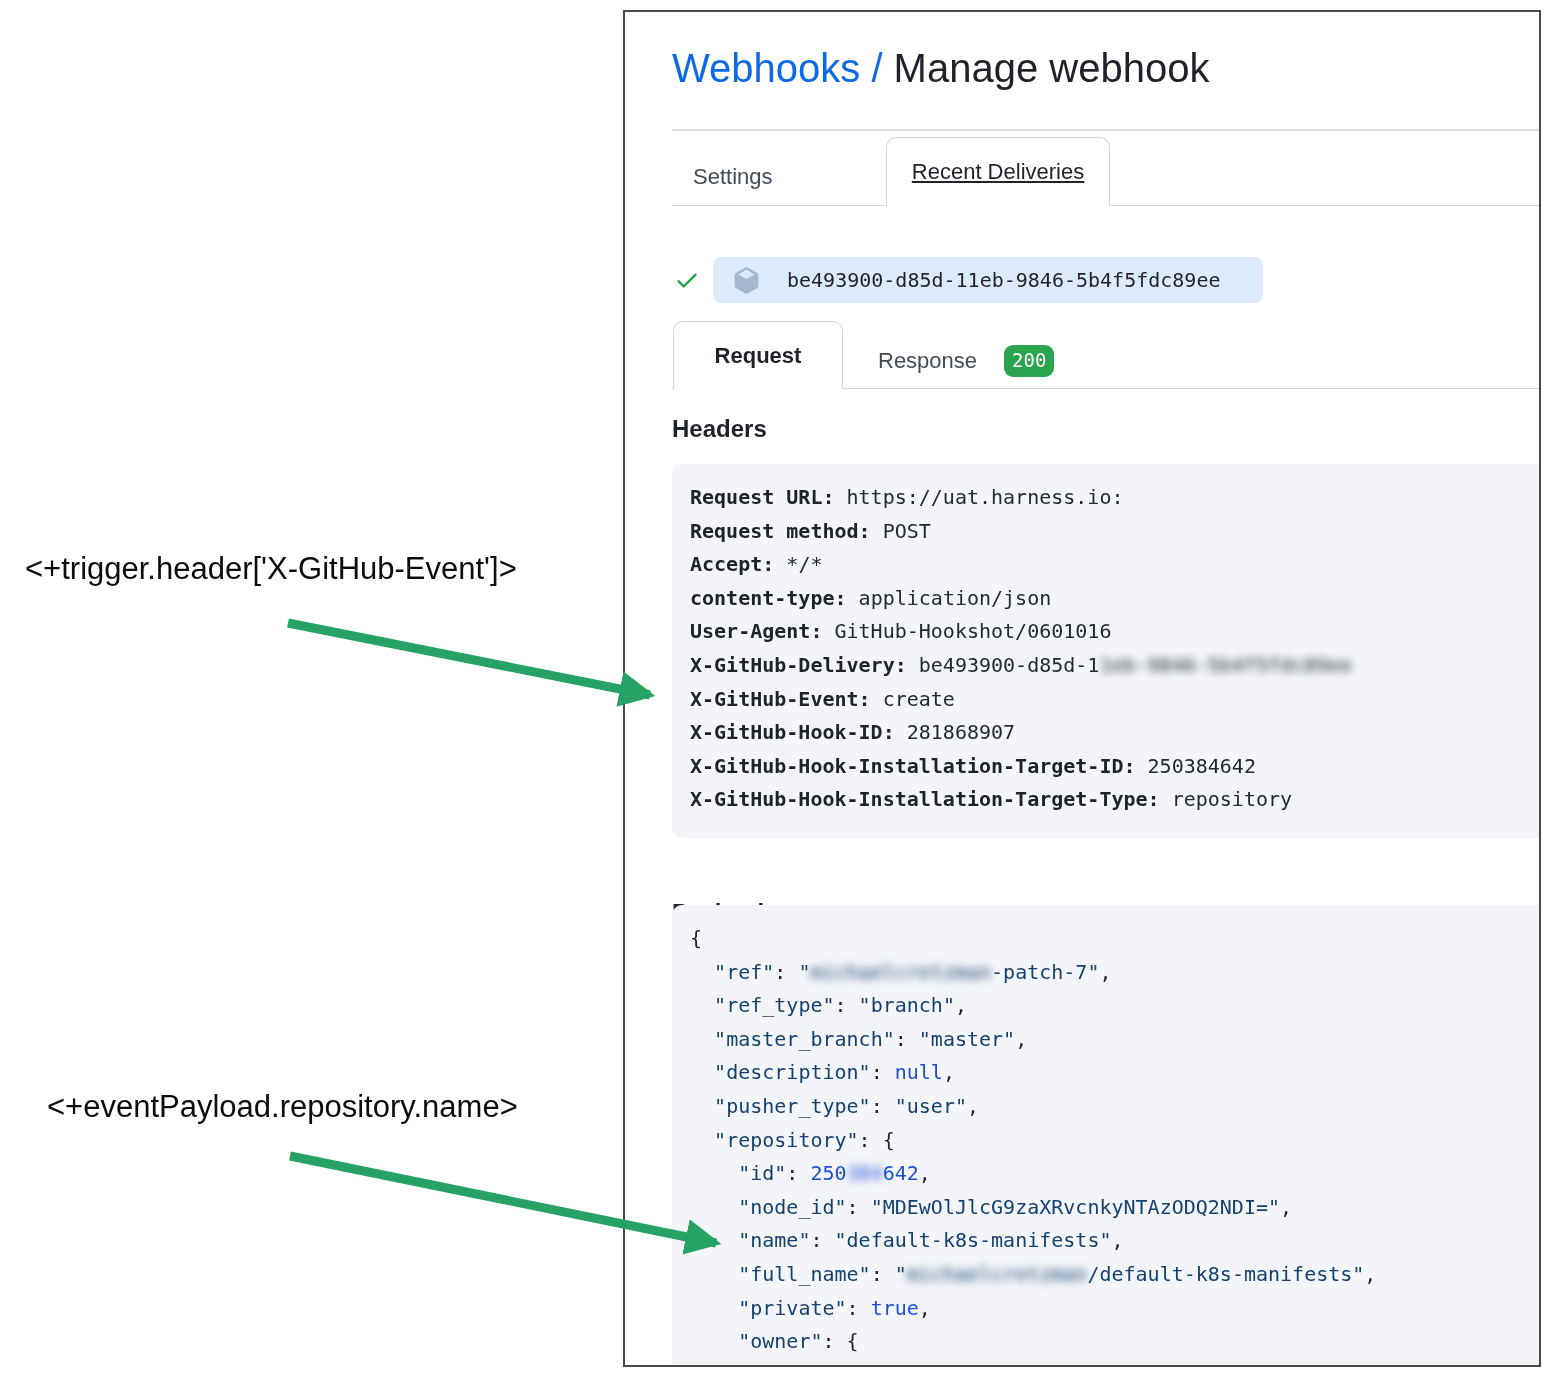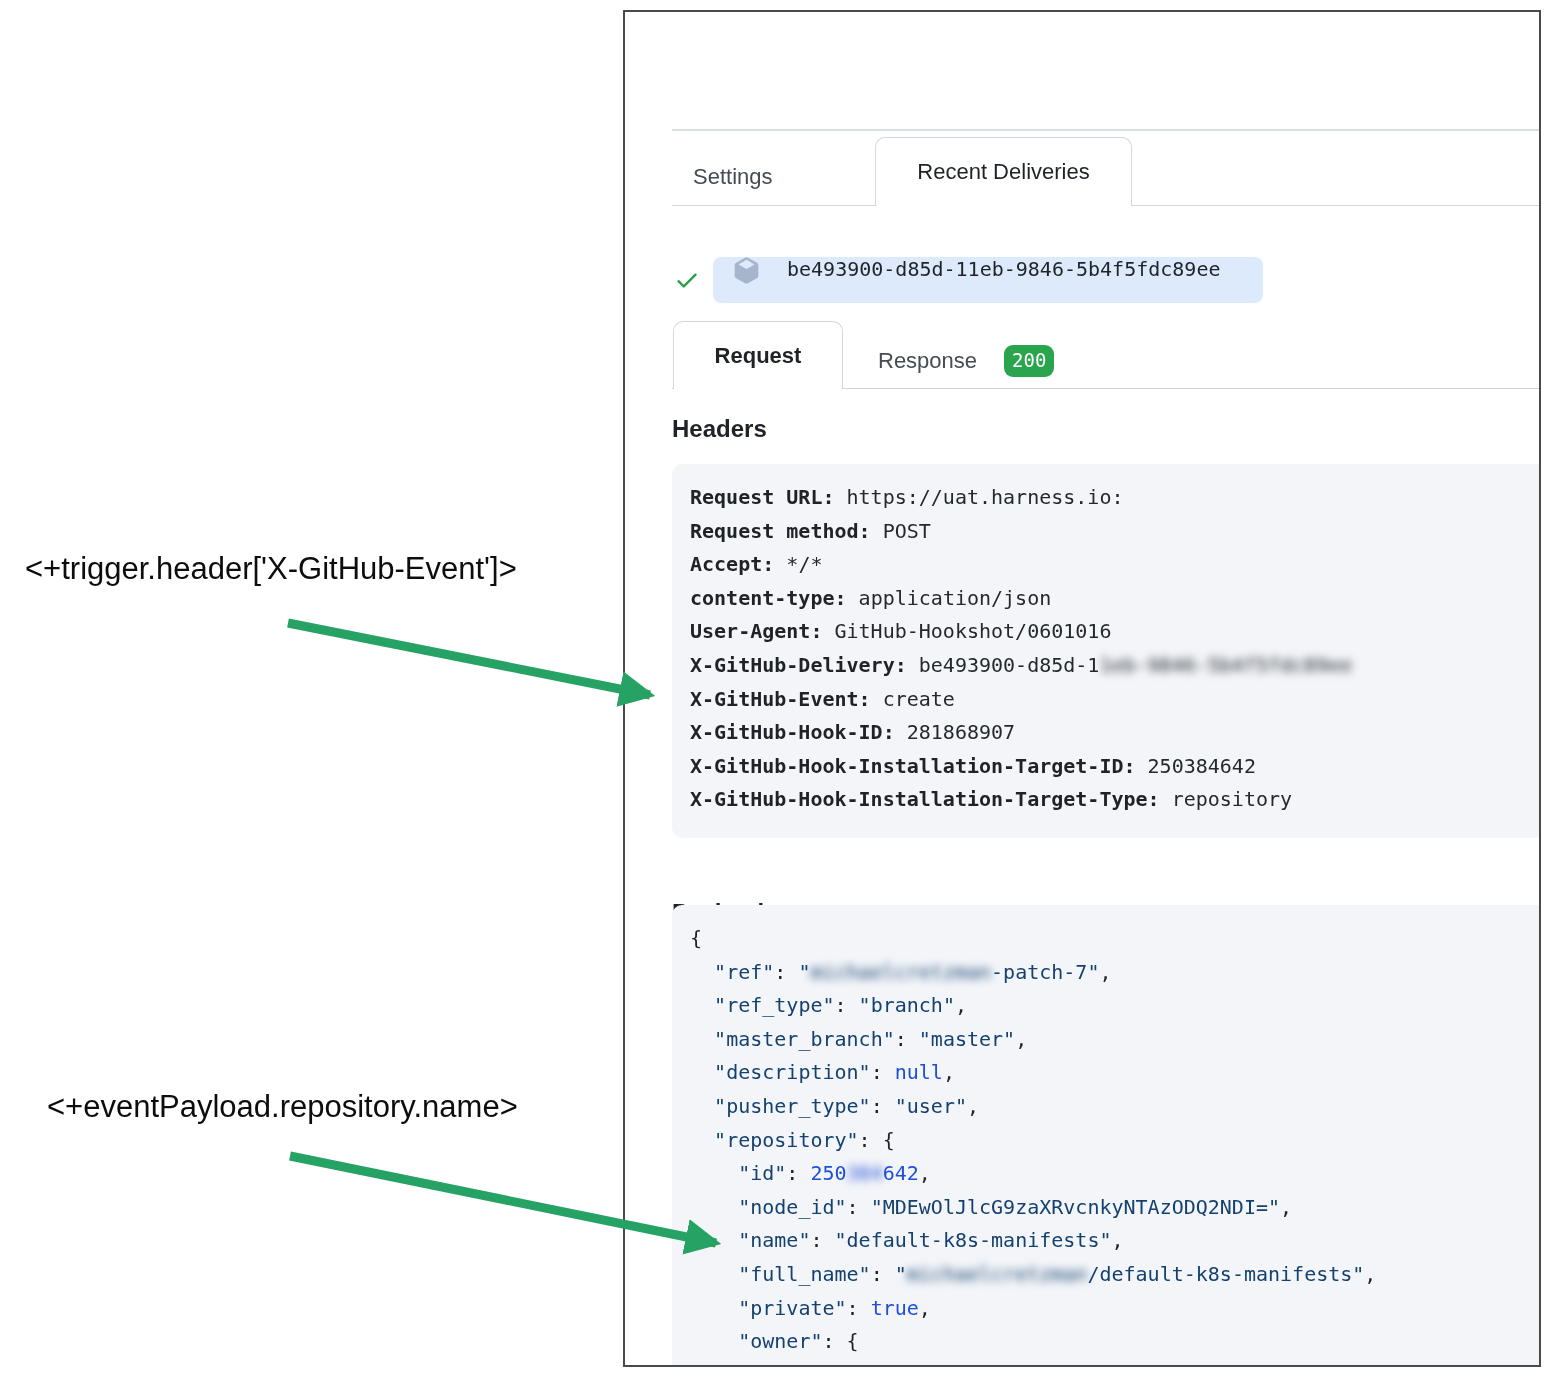--- a/index.html
+++ b/index.html
@@ -66,41 +66,41 @@
   }
   .tab-active {
     position: absolute; top: 0; bottom: -1px;
     display: flex; align-items: center; justify-content: center;
     background: #ffffff;
     border: 1px solid #d0d7de; border-bottom: none;
     border-radius: 10px 10px 0 0;
     font-size: 22px; color: #1f2328; cursor: pointer;
   }
   #tab-settings { left: 11px; }
-  #tab-recent   { left: 203px; width: 257px; }
+  #tab-recent   { left: 214px; width: 224px; text-decoration: underline; }
   #tab-request  { left: 1px; width: 170px; font-weight: 600; }
   #tab-response { left: 196px; gap: 27px; }
   .status-badge {
     background: #2ba44e; color: #ffffff;
     font-family: "DejaVu Sans Mono", monospace;
     font-size: 19px; line-height: 19px;
     padding: 6px 8px 7px; border-radius: 9px;
   }
 
   
   .delivery-row {
     position: absolute; left: 47px; top: 244px; height: 48px;
     display: flex; align-items: center;
   }
   .check-icon { margin-left: 2px; flex: none; }
   .delivery-pill {
     margin-left: 13px;
     width: 550px; height: 46px;
     background: #dceafb; border-radius: 8px;
-    display: flex; 
+    display: flex; align-items: center;
     padding-left: 20px; cursor: pointer;
   }
   .pkg-icon { flex: none; margin-right: 27px; }
   .delivery-guid {
     font-family: "DejaVu Sans Mono", monospace;
     font-size: 20px; color: #1f2328; white-space: pre;
   }
 
   
   .section-heading {
@@ -141,20 +141,21 @@
     <marker id="ah" viewBox="0 0 4 4" refX="3.4" refY="2" markerWidth="4" markerHeight="4" orient="auto-start-reverse" markerUnits="strokeWidth">
       <path d="M0,0 L4,2 L0,4 Z" fill="#27a265"></path>
     </marker>
   </defs>
   <line x1="288" y1="623" x2="650" y2="695" stroke="#27a265" stroke-width="9" marker-end="url(#ah)"></line>
   <line x1="290" y1="1156" x2="716" y2="1243" stroke="#27a265" stroke-width="9" marker-end="url(#ah)"></line>
 </svg>
 
 <div class="panel">
 
+  <h1 class="breadcrumb"><a>Webhooks / </a><span>Manage webhook</span></h1>
 
   <div class="title-divider"></div>
 
   <nav class="tabnav" id="tabnav-main">
     <div class="tab-plain" id="tab-settings">Settings</div>
     <div class="tab-active" id="tab-recent">Recent Deliveries</div>
   </nav>
 
   <div class="delivery-row">
     <svg class="check-icon" width="26" height="26" viewBox="0 0 16 16">

